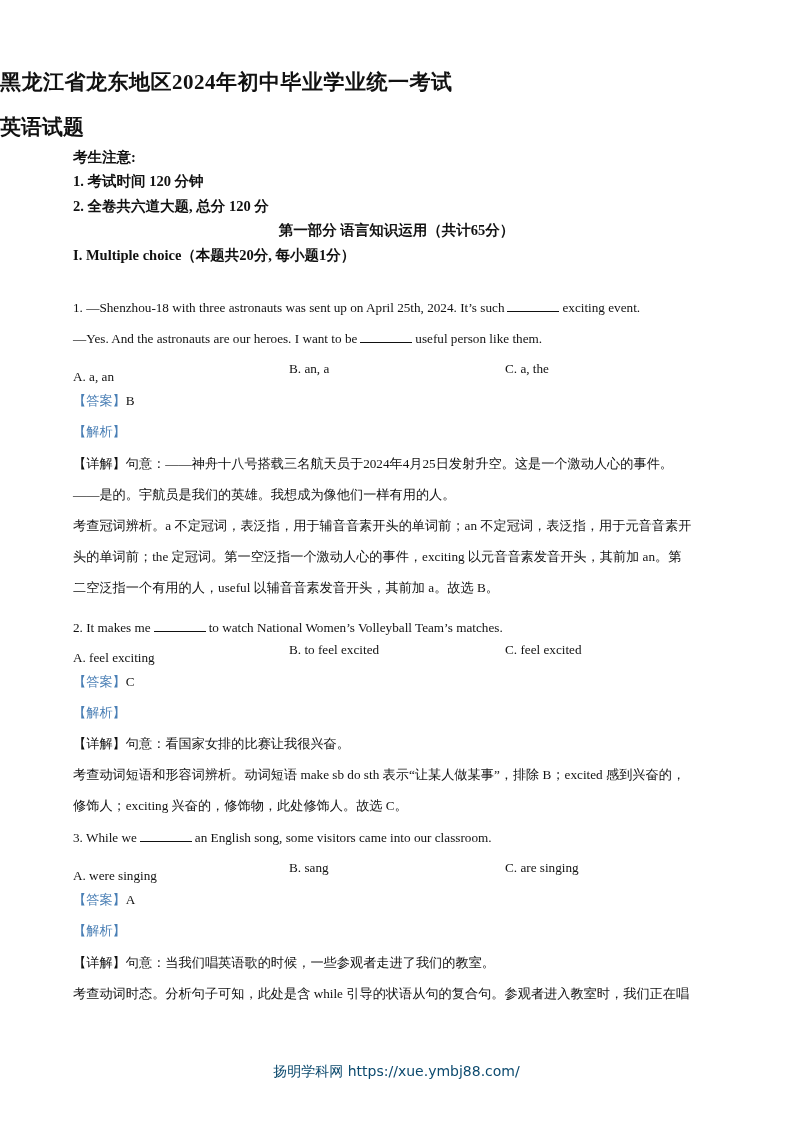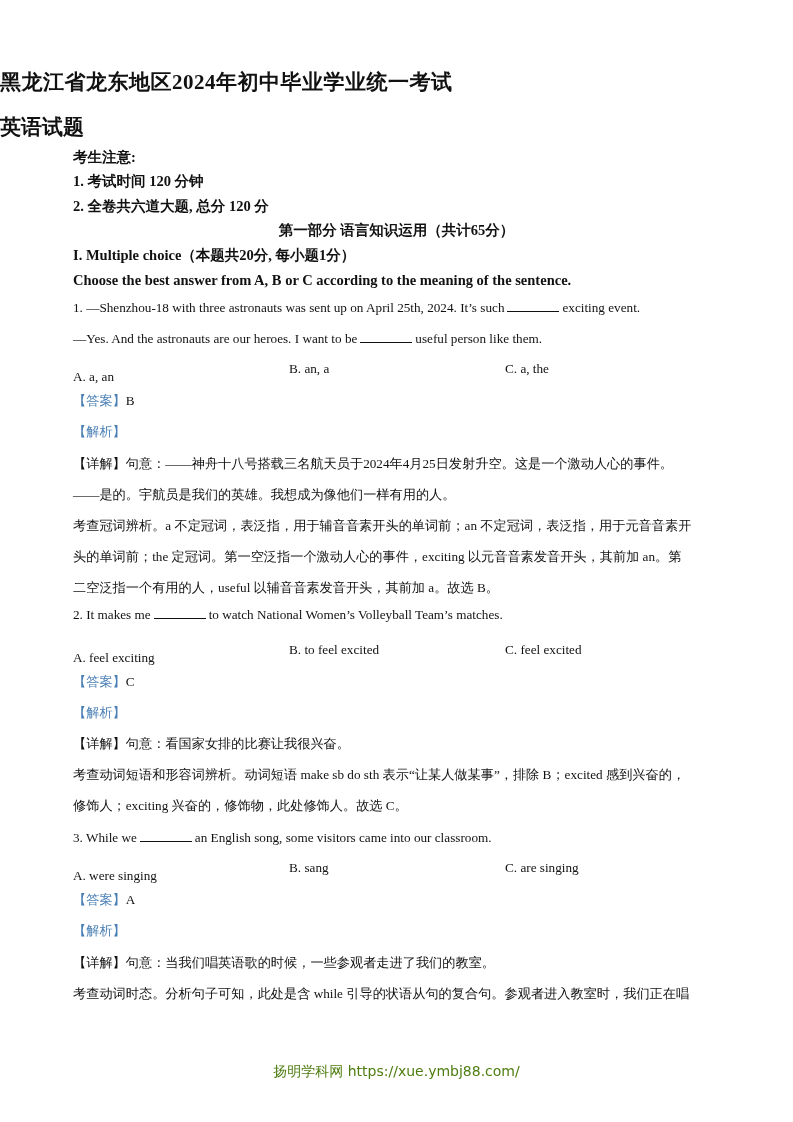--- a/index.html
+++ b/index.html
@@ -9,55 +9,54 @@
   .title { position: absolute; left: 0; width: 793px; text-align: left; font-weight: bold; }
   .t1 { top: 68px; font-size: 21px; letter-spacing: 0.5px; }
   .t2 { top: 113px; font-size: 21px; }
   .line { position: absolute; left: 73px; font-size: 13.2px; white-space: nowrap; line-height: 18px; }
   .bold { font-weight: bold; font-size: 14.5px; }
   .center { left: 0; width: 793px; text-align: center; }
   .opt { position: absolute; font-size: 13.2px; white-space: nowrap; }
   .oa { left: 73px; margin-top: 8px; } .ob { left: 289px; } .oc { left: 505px; }
   .blue { color: #4a7fb5; }
   .footer { position: absolute; top: 1063px; left: 0; width: 793px; text-align: center;
-            font-family: "DejaVu Sans", sans-serif; font-size: 14px; color: #4d7c0f; }
+            font-family: "DejaVu Sans", sans-serif; font-size: 14px; color: #0c4a6e; }
   .blank { display: inline-block; width: 52px; border-bottom: 1px solid #111; height: 12px; vertical-align: baseline; margin: 0 3px; }
 </style>
 </head>
 <body>
 
 <div class="page">
   <div class="title t1">黑龙江省龙东地区2024年初中毕业学业统一考试</div>
   <div class="title t2">英语试题</div>
 
   <div class="line bold" style="top:148px">考生注意:</div>
   <div class="line bold" style="top:172px">1.  考试时间  120 分钟</div>
   <div class="line bold" style="top:197px">2.  全卷共六道大题, 总分  120 分</div>
   <div class="line bold center" style="top:221px">第一部分  语言知识运用（共计65分）</div>
   <div class="line bold" style="top:246px">I. Multiple choice（本题共20分, 每小题1分）</div>
-  <div class="line bold" style="top:271px">Choose the best answer from A, B or C according to the meaning of the sentence.</div>
 
   <div class="line" style="top:299px">
     <span>1. —Shenzhou-18 with three astronauts was sent up on April 25th, 2024. It’s such</span><span class="blank"></span><span>exciting event.</span>
   </div>
   <div class="line" style="top:330px">
     <span>—Yes. And the astronauts are our heroes. I want to be</span><span class="blank"></span><span>useful person like them.</span>
   </div>
   <div class="opt oa" style="top:361px">A. a, an</div>
   <div class="opt ob" style="top:361px">B. an, a</div>
   <div class="opt oc" style="top:361px">C. a, the</div>
   <div class="line" style="top:392px"><span class="blue">【答案】</span><span>B</span></div>
   <div class="line blue" style="top:423px">【解析】</div>
   <div class="line" style="top:455px">【详解】句意：——神舟十八号搭载三名航天员于2024年4月25日发射升空。这是一个激动人心的事件。</div>
   <div class="line" style="top:486px">——是的。宇航员是我们的英雄。我想成为像他们一样有用的人。</div>
   <div class="line" style="top:517px">考查冠词辨析。a 不定冠词，表泛指，用于辅音音素开头的单词前；an 不定冠词，表泛指，用于元音音素开</div>
   <div class="line" style="top:548px">头的单词前；the 定冠词。第一空泛指一个激动人心的事件，exciting 以元音音素发音开头，其前加 an。第</div>
   <div class="line" style="top:579px">二空泛指一个有用的人，useful 以辅音音素发音开头，其前加 a。故选 B。</div>
 
-  <div class="line" style="top:606px">
+  <div class="line" style="top:619px">
     <span>2. It makes me</span><span class="blank"></span><span>to watch National Women’s Volleyball Team’s matches.</span>
   </div>
   <div class="opt oa" style="top:642px">A. feel exciting</div>
   <div class="opt ob" style="top:642px">B. to feel excited</div>
   <div class="opt oc" style="top:642px">C. feel excited</div>
   <div class="line" style="top:673px"><span class="blue">【答案】</span><span>C</span></div>
   <div class="line blue" style="top:704px">【解析】</div>
   <div class="line" style="top:735px">【详解】句意：看国家女排的比赛让我很兴奋。</div>
   <div class="line" style="top:766px">考查动词短语和形容词辨析。动词短语 make sb do sth 表示“让某人做某事”，排除 B；excited 感到兴奋的，</div>
   <div class="line" style="top:797px">修饰人；exciting 兴奋的，修饰物，此处修饰人。故选 C。</div>

